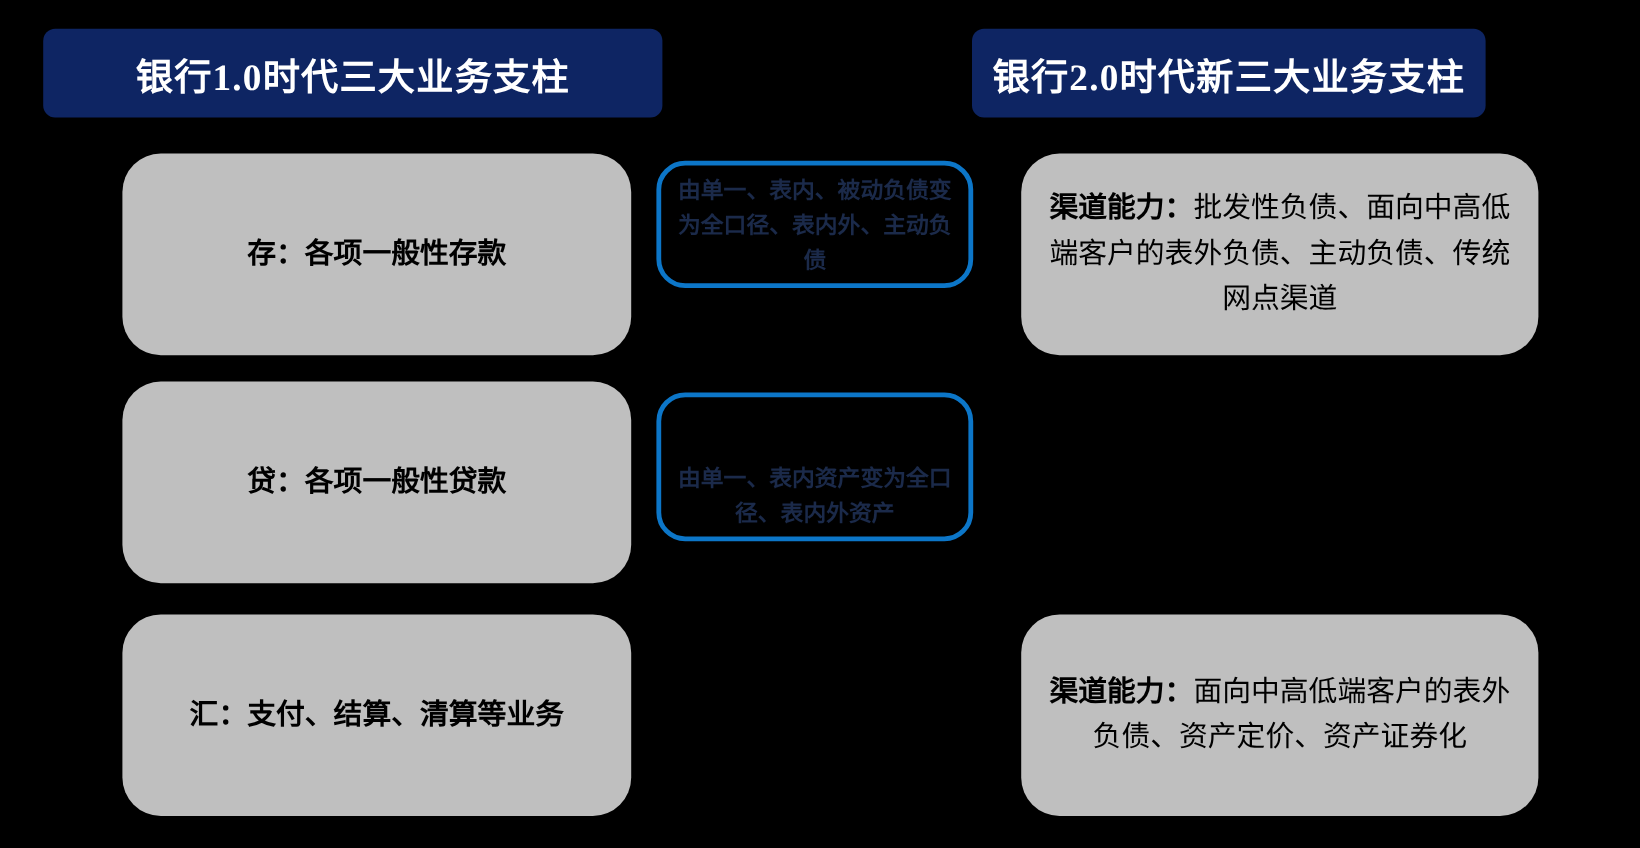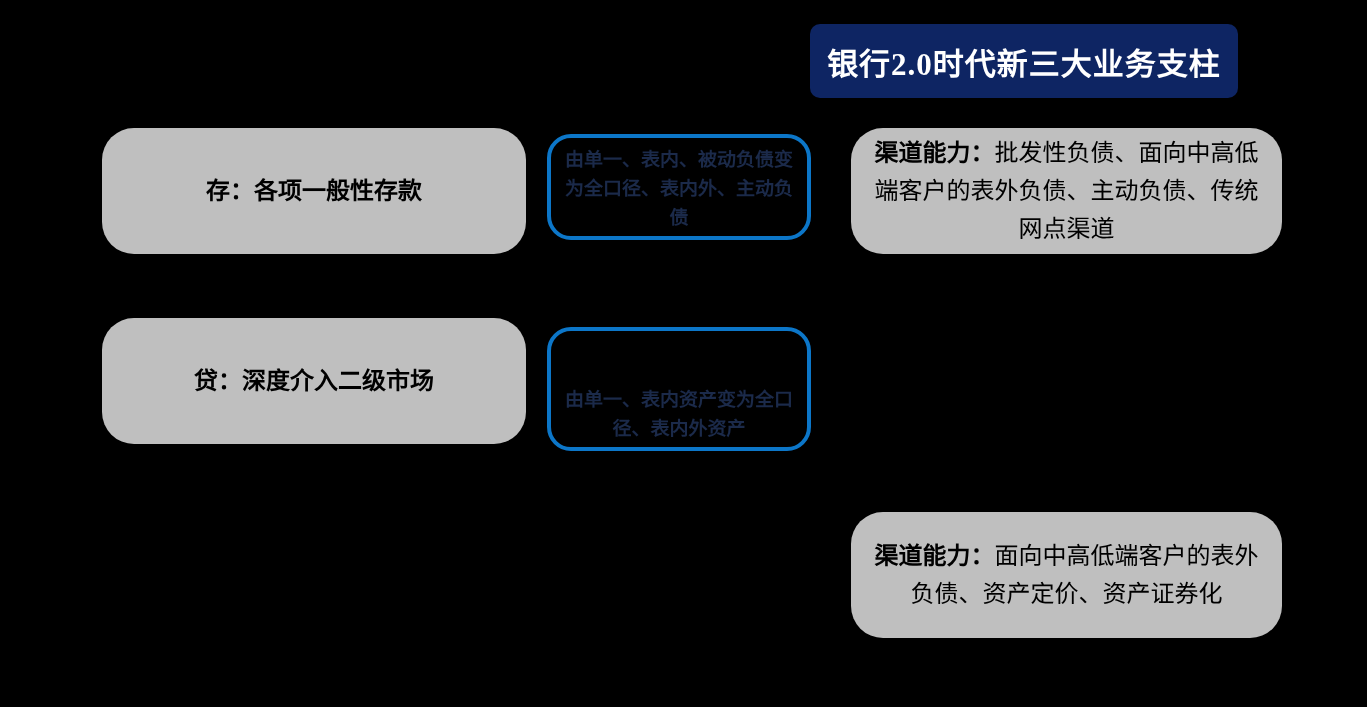--- a/index.html
+++ b/index.html
@@ -34,21 +34,21 @@
     justify-content:center;
     color:var(--header-text);
     font-size:31px;
     font-weight:700;
     letter-spacing:1px;
   }
   .header-left{left:36px;width:516px;}
   .header-right{left:810px;width:428px;}
   .gbox{
     position:absolute;
-    height:126px;
+    height:168px;
     background:var(--box-bg);
     border-radius:32px;
     display:flex;
     align-items:center;
     justify-content:center;
     text-align:center;
     color:var(--box-text);
     font-size:24px;
     line-height:38px;
     padding:0 20px;
@@ -79,33 +79,39 @@
     box-sizing:border-box;
   }
   .note-1{top:134px;height:106px;}
   .note-2{top:327px;height:124px;}
 </style>
 </head>
 <body>
 
 <div class="canvas">
 
+  <div class="header header-left">
+    <span>银行1.0时代三大业务支柱</span>
+  </div>
 
   <div class="header header-right">
     <span>银行2.0时代新三大业务支柱</span>
   </div>
 
   <div class="gbox left row1">
     <span>存：各项一般性存款</span>
   </div>
 
   <div class="gbox left row2">
-    <span>贷：深度介入二级市场</span>
+    <span>贷：各项一般性贷款</span>
   </div>
 
+  <div class="gbox left row3">
+    <span>汇：支付、结算、清算等业务</span>
+  </div>
 
   <div class="note note-1">
     <span>由单一、表内、被动负债变为全口径、表内外、主动负债</span>
   </div>
 
   <div class="note note-2">
     <span>由单一、表内资产变为全口径、表内外资产</span>
   </div>
 
   <div class="gbox right row1">

